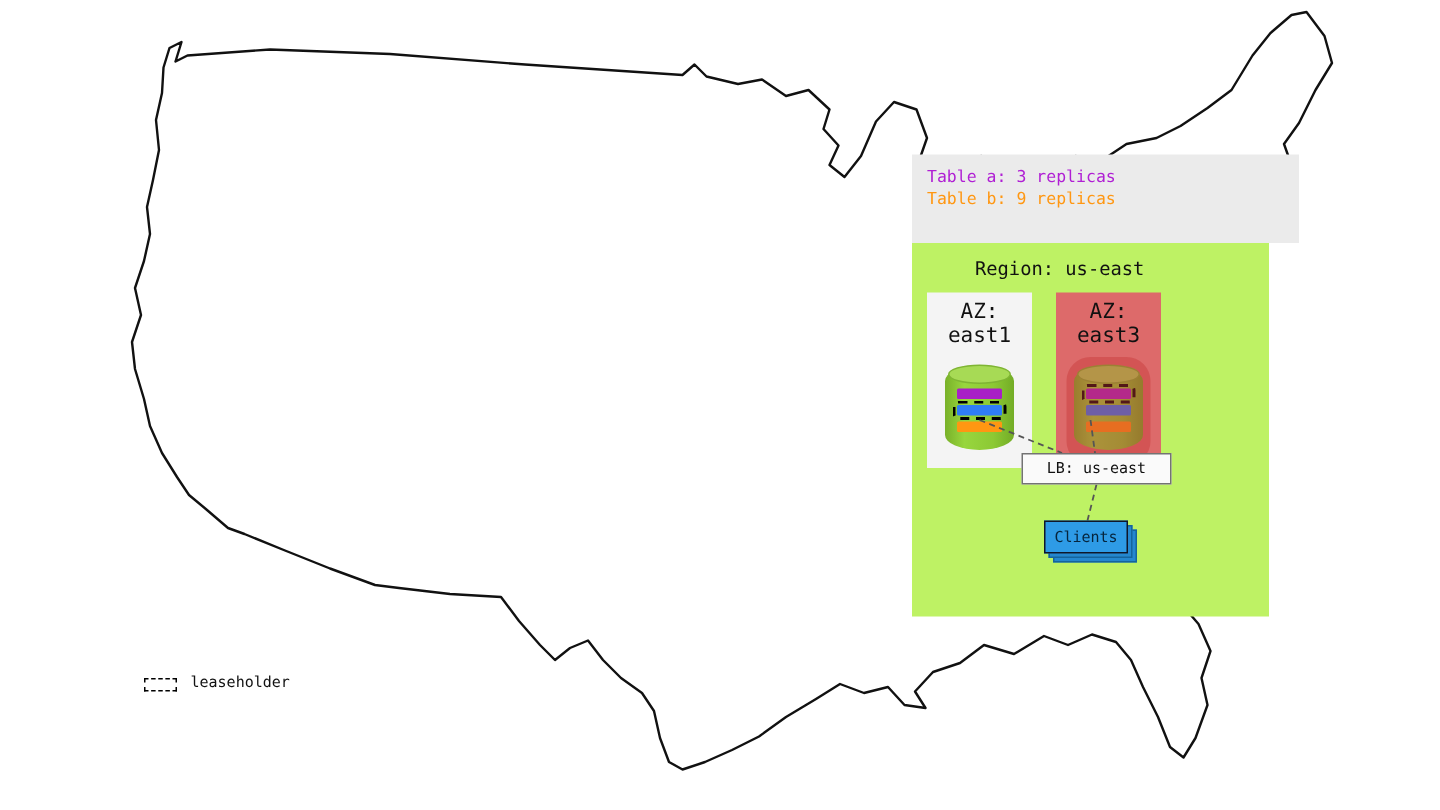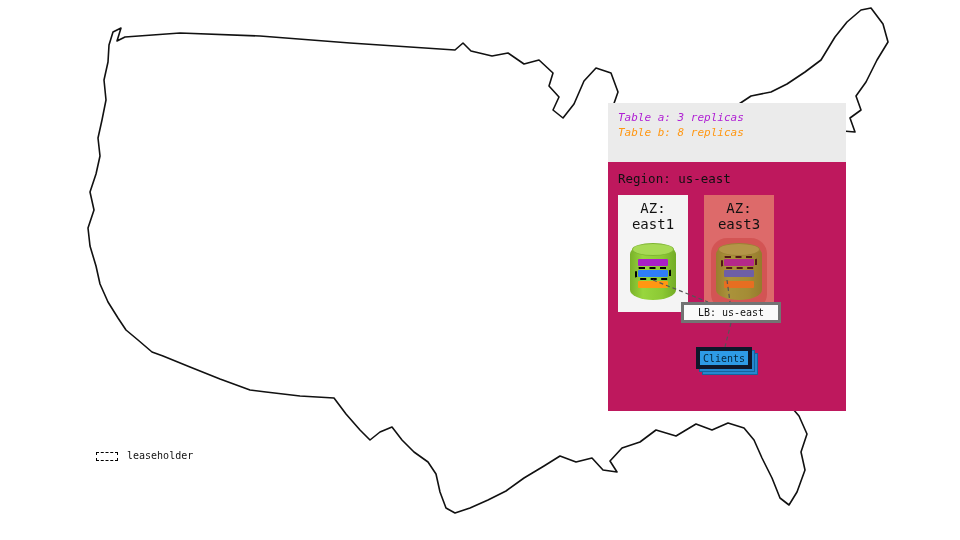--- a/index.html
+++ b/index.html
@@ -5,31 +5,31 @@
   html,body{margin:0;padding:0;}
   body{
     width:960px;height:540px;position:relative;overflow:hidden;
     background:#ffffff;
     font-family:"DejaVu Sans Mono","Liberation Mono",monospace;
   }
   
   #map-layer{position:absolute;left:0;top:0;z-index:1;}
   
   .legend-box{
-    position:absolute;left:608px;top:103px;width:238px;height:59px;
-    background:#ebebeb;z-index:10;box-sizing:border-box;padding:7px 10px;font-style:italic;
+    position:absolute;left:608px;top:103px;width:258px;height:59px;
+    background:#ebebeb;z-index:10;box-sizing:border-box;padding:7px 10px;
   }
   .legend-item{font-size:11px;line-height:15px;white-space:pre;}
   .legend-table-a{color:#b01fd4;}
   .legend-index-a{color:#2f7df6;}
   .legend-table-b{color:#ff9712;}
 
   .region-box{
     position:absolute;left:608px;top:162px;width:238px;height:249px;
-    background:#be185d;z-index:10;box-sizing:border-box;
+    background:#bef264;z-index:10;box-sizing:border-box;padding-left:32px;
   }
   .region-title{
     font-size:12.5px;color:#111;padding:9px 0 0 10px;
   }
   .az-row{
     position:absolute;left:10px;top:33px;display:flex;gap:4px;
   }
   .az{
     width:70px;height:117px;background:#f4f4f4;position:relative;
     box-sizing:border-box;
@@ -58,31 +58,31 @@
   .bar-index-a{background:#2f7df6;}
   .bar-table-b{background:#ff9712;}
   .bar.lh{outline:2px dashed #000;outline-offset:1px;}
   .bar.drop{transform:translateY(5px);}
   .down-blob{
     position:absolute;left:7px;right:7px;top:-6px;bottom:-10px;
     background:rgba(198,55,55,0.42);border-radius:16px;z-index:3;
   }
   .lb-box{
     position:absolute;left:681px;top:302px;width:100px;height:21px;
-    background:#fafafa;border:3px solid #737373;box-sizing:border-box;
+    background:#fafafa;border:1px solid #737373;box-sizing:border-box;
     z-index:12;font-size:10px;color:#111;
     display:flex;align-items:center;justify-content:center;
   }
   .clients-box{
     position:absolute;left:696px;top:347px;width:56px;height:22px;
     z-index:12;
   }
   .clients-face{
     position:absolute;left:0;top:0;width:56px;height:22px;
-    background:#2e9be6;border:4px solid #0f172a;box-sizing:border-box;
+    background:#2e9be6;border:1px solid #0f172a;box-sizing:border-box;
     display:flex;align-items:center;justify-content:center;
     font-size:10px;color:#06253d;z-index:3;
   }
   .clients-shadow1,.clients-shadow2{
     position:absolute;width:56px;height:22px;background:#2487cf;
     border:1px solid #15649c;box-sizing:border-box;
   }
   .clients-shadow1{left:3px;top:3px;z-index:2;}
   .clients-shadow2{left:6px;top:6px;z-index:1;}
   #connector-layer{position:absolute;left:0;top:0;z-index:11;pointer-events:none;}
@@ -126,21 +126,21 @@
        L346 414 L334 398
        L300 396 L266 392 L250 390
        L220 379 L190 367 L163 356 L152 352
        L138 340 L126 330 L118 318 L108 302 L100 284 L96 266
        L90 246 L88 228 L94 210 L90 192 L96 174
        L100 156 L98 138 L102 120 L106 100 L104 80 L108 62 Z" fill="#ffffff" stroke="#111111" stroke-width="1.6" stroke-linejoin="round"></path>
 </svg>
 
 <div class="legend-box">
   <div class="legend-item legend-table-a">Table a: 3 replicas</div>
-  <div class="legend-item legend-table-b">Table b: 8 replicas</div>
+  <div class="legend-item legend-table-b">Table b: 9 replicas</div>
 </div>
 
 <div class="region-box">
   <div class="region-title">Region: us-east</div>
 
   <div class="az-row">
 
     <div class="az">
       <div class="az-label">AZ: east1</div>
       <div class="cyl-wrap">

